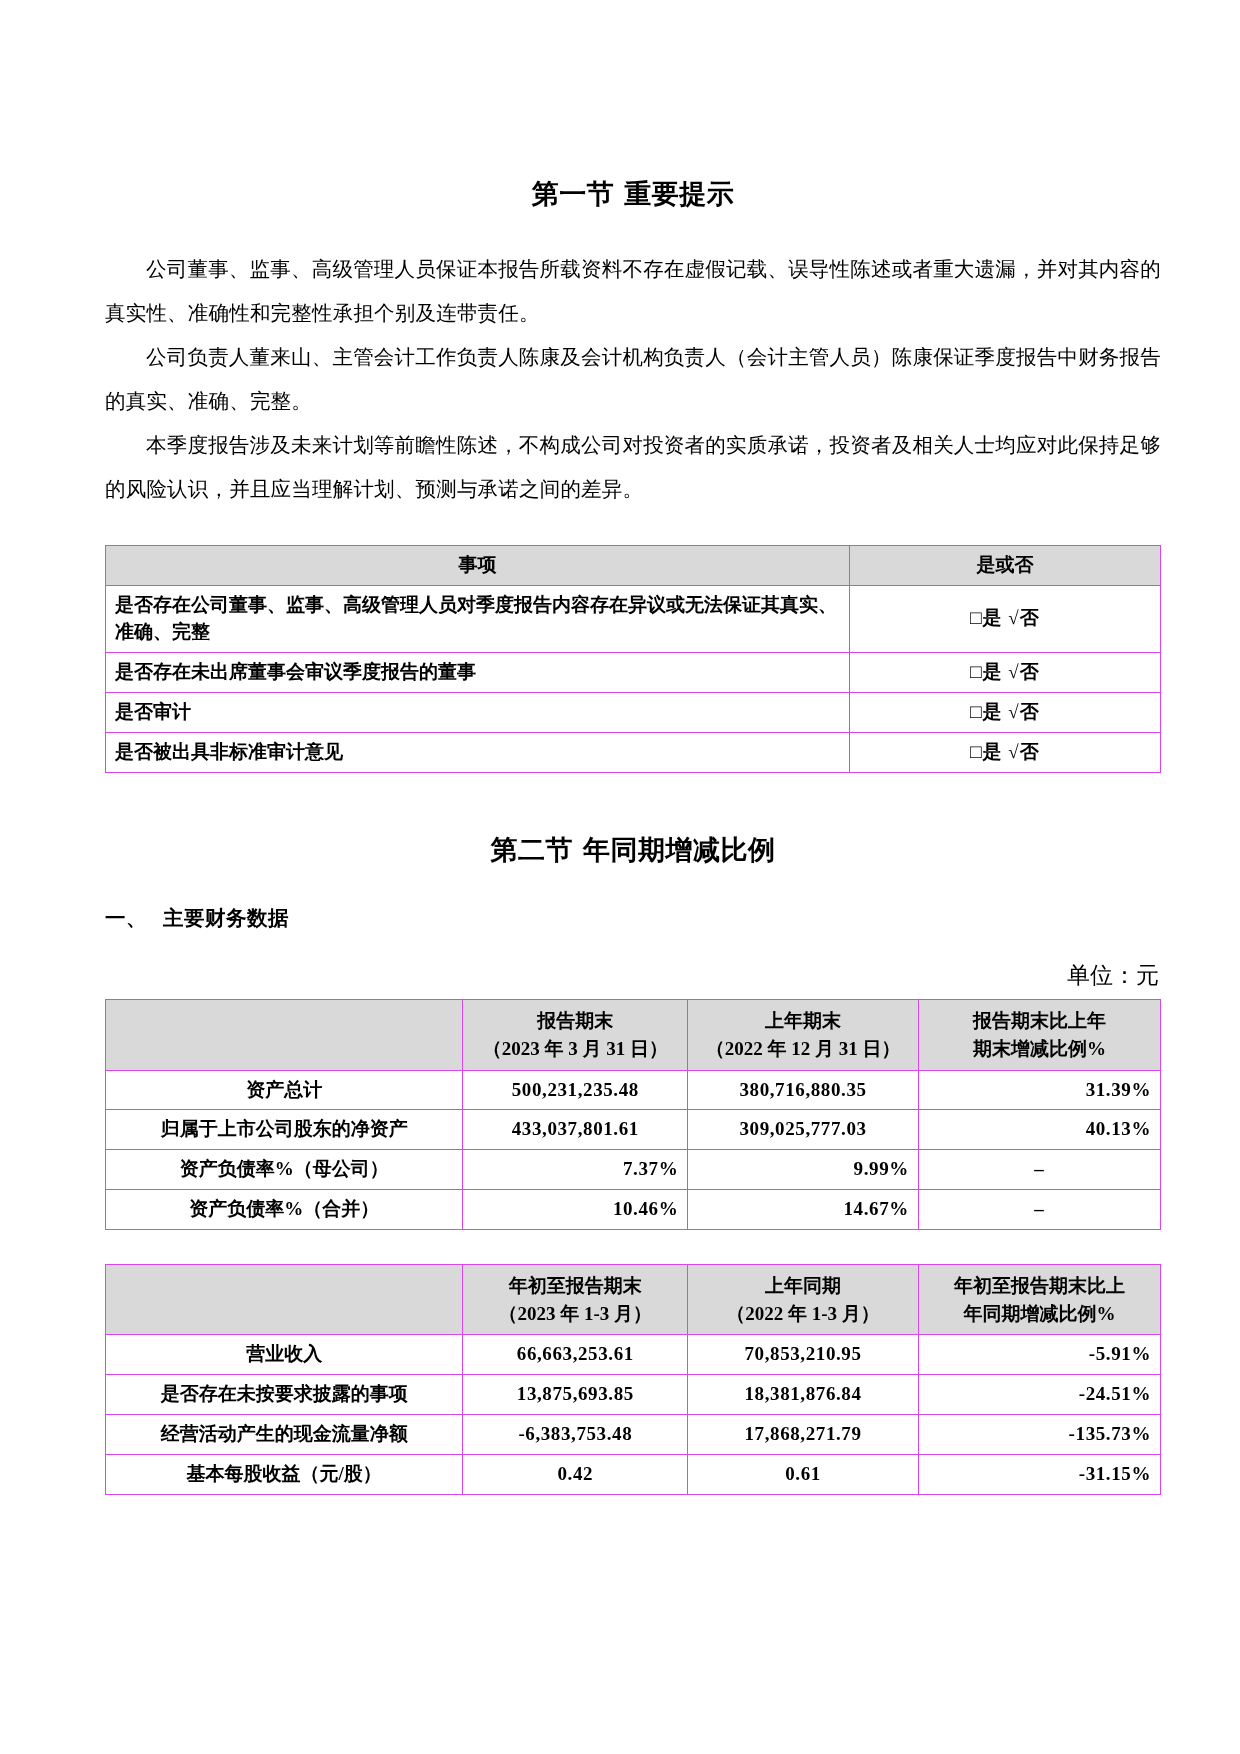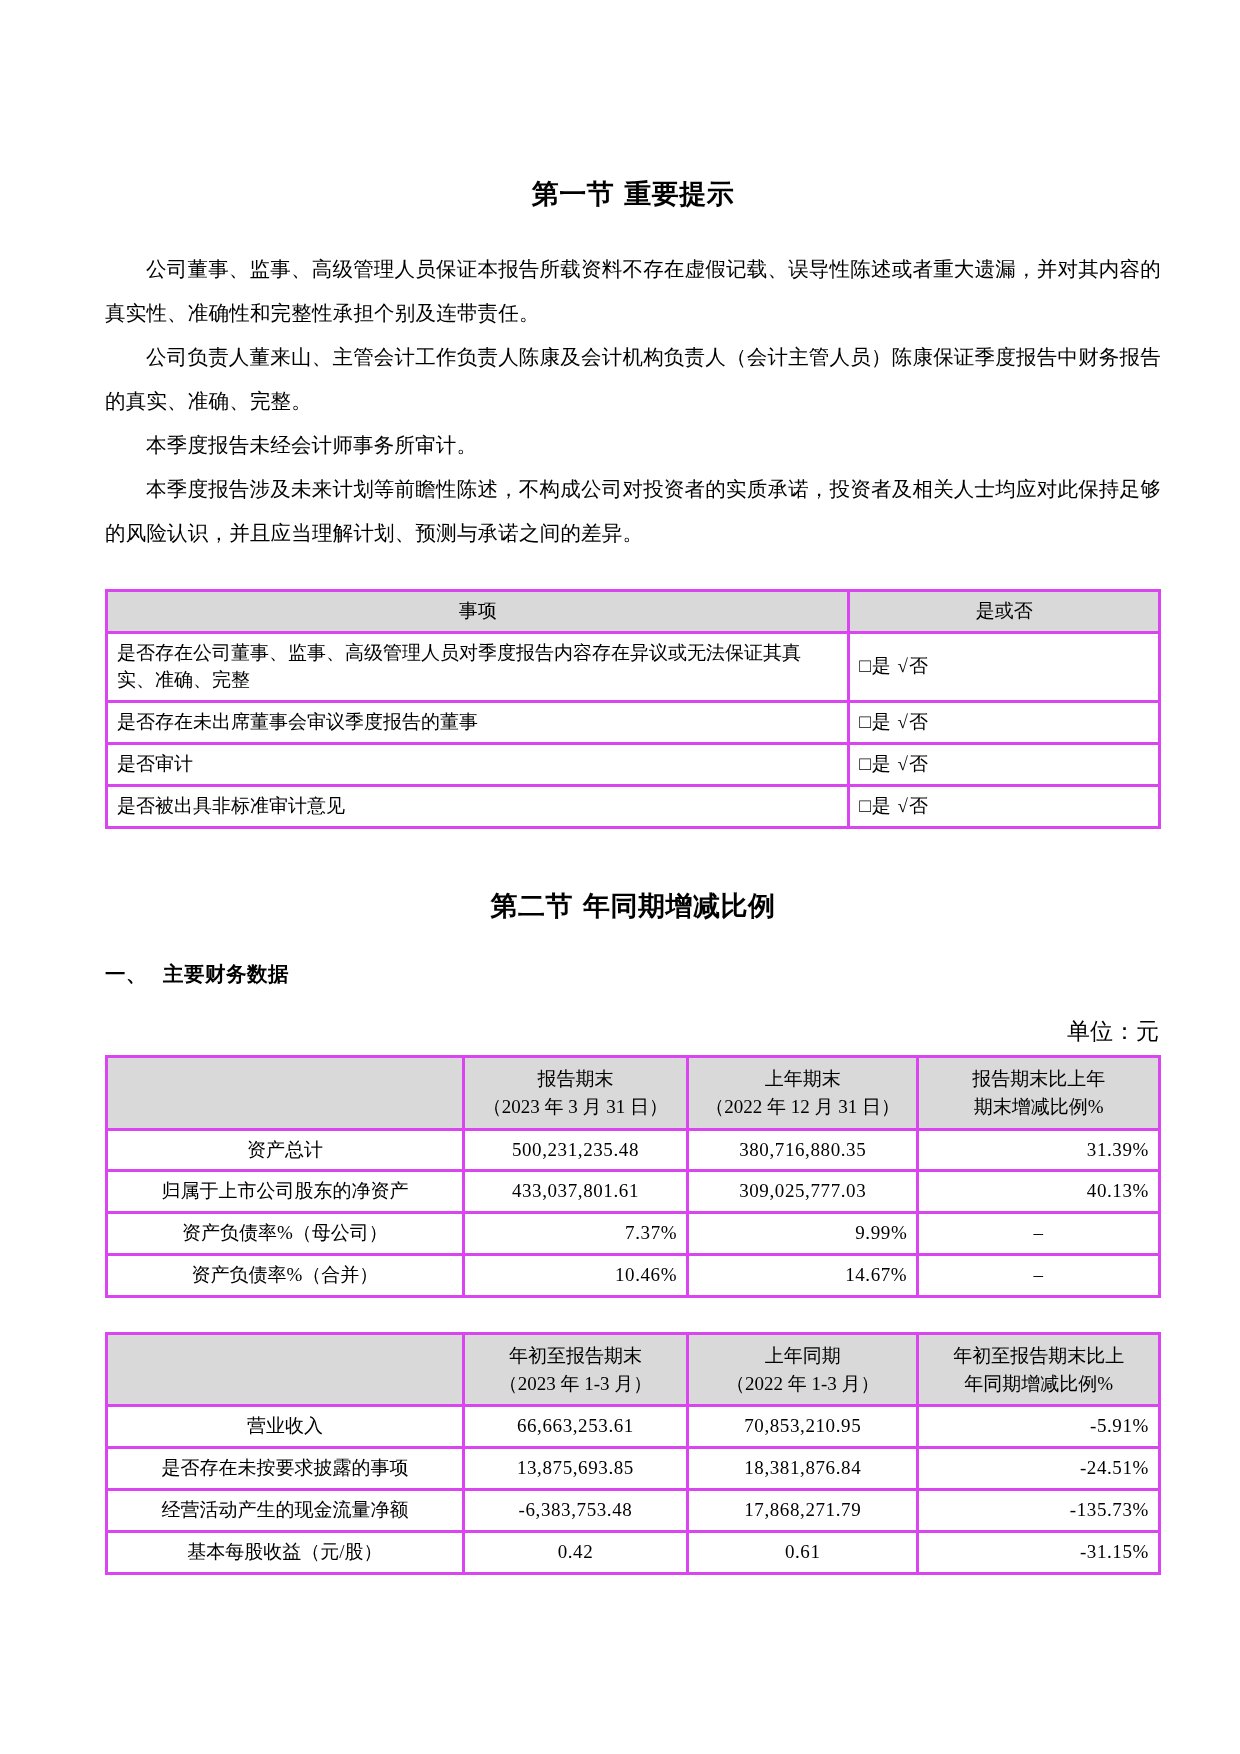--- a/index.html
+++ b/index.html
@@ -69,34 +69,34 @@
   }
 
   
   table.doc-table {
     width: 100%;
     border-collapse: collapse;
     table-layout: fixed;
     font-size: 19px;
   }
   table.doc-table td, table.doc-table th {
-    border: 3px solid #d946ef;
+    border: 1px solid #d946ef;
     padding: 6px 9px;
     vertical-align: middle;
     line-height: 1.42;
-    font-weight: normal;
+    font-weight: bold;
   }
   table.doc-table thead td, table.doc-table thead th {
     background: #d9d9d9;
     text-align: center;
   }
   .tbl-yesno { margin-top: 34px; }
   .tbl-yesno td.item { text-align: left; }
   .tbl-yesno td.val {
-    text-align: left;
+    text-align: center;
     white-space: nowrap;
     letter-spacing: 1px;
   }
 
   .tbl-fin { margin-bottom: 0; }
   .tbl-fin2 { margin-top: 34px; }
   .tbl-fin td.label { text-align: center; }
   .tbl-fin td.num {
     text-align: right;
     font-family: "Liberation Serif", "DejaVu Serif", serif;
@@ -112,21 +112,20 @@
 </style>
 </head>
 <body>
 
 <div class="page">
 
   <h1 class="section-heading">第一节 重要提示</h1>
 
   <p class="para">公司董事、监事、高级管理人员保证本报告所载资料不存在虚假记载、误导性陈述或者重大遗漏，并对其内容的真实性、准确性和完整性承担个别及连带责任。</p>
   <p class="para">公司负责人董来山、主管会计工作负责人陈康及会计机构负责人（会计主管人员）陈康保证季度报告中财务报告的真实、准确、完整。</p>
-  <p class="para">本季度报告未经会计师事务所审计。</p>
   <p class="para">本季度报告涉及未来计划等前瞻性陈述，不构成公司对投资者的实质承诺，投资者及相关人士均应对此保持足够的风险认识，并且应当理解计划、预测与承诺之间的差异。</p>
 
   <table class="doc-table tbl-yesno">
     <colgroup>
         <col style="width:70.5%">
         <col style="width:29.5%">
       </colgroup>
     <thead>
       <tr>
         <td>事项</td>

